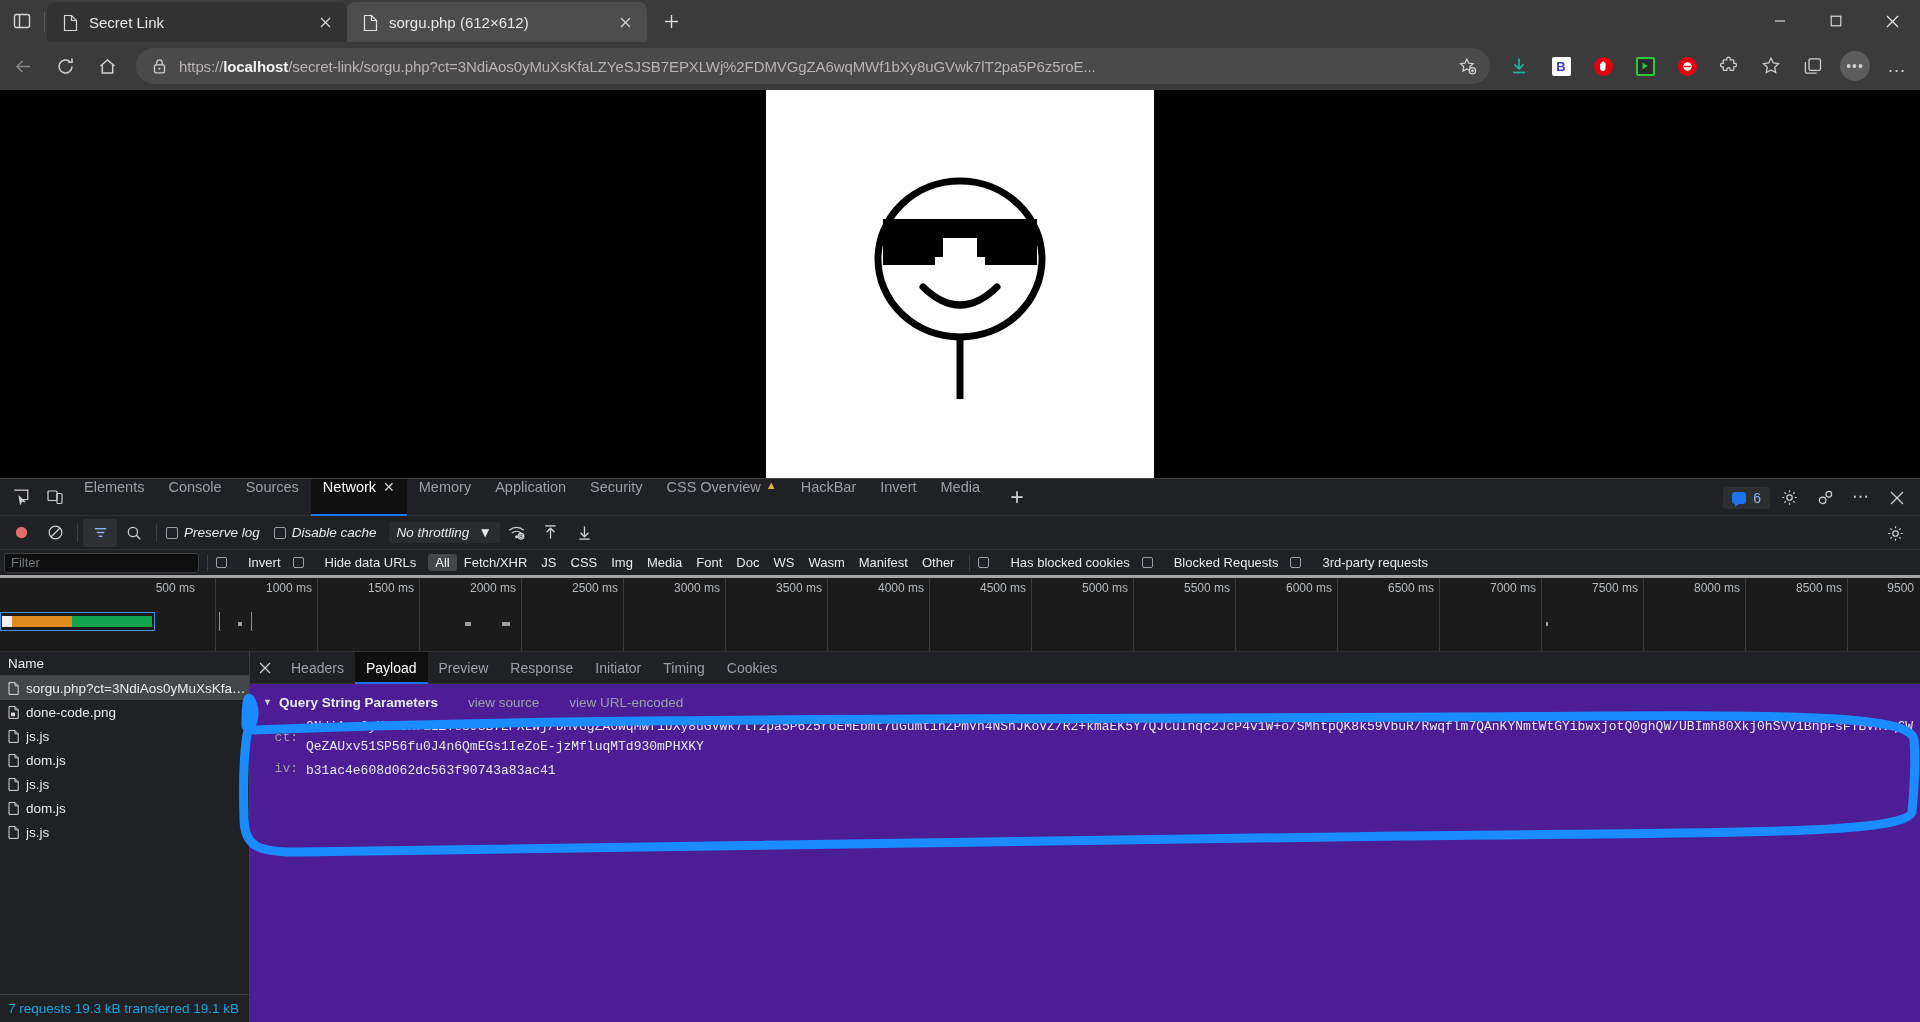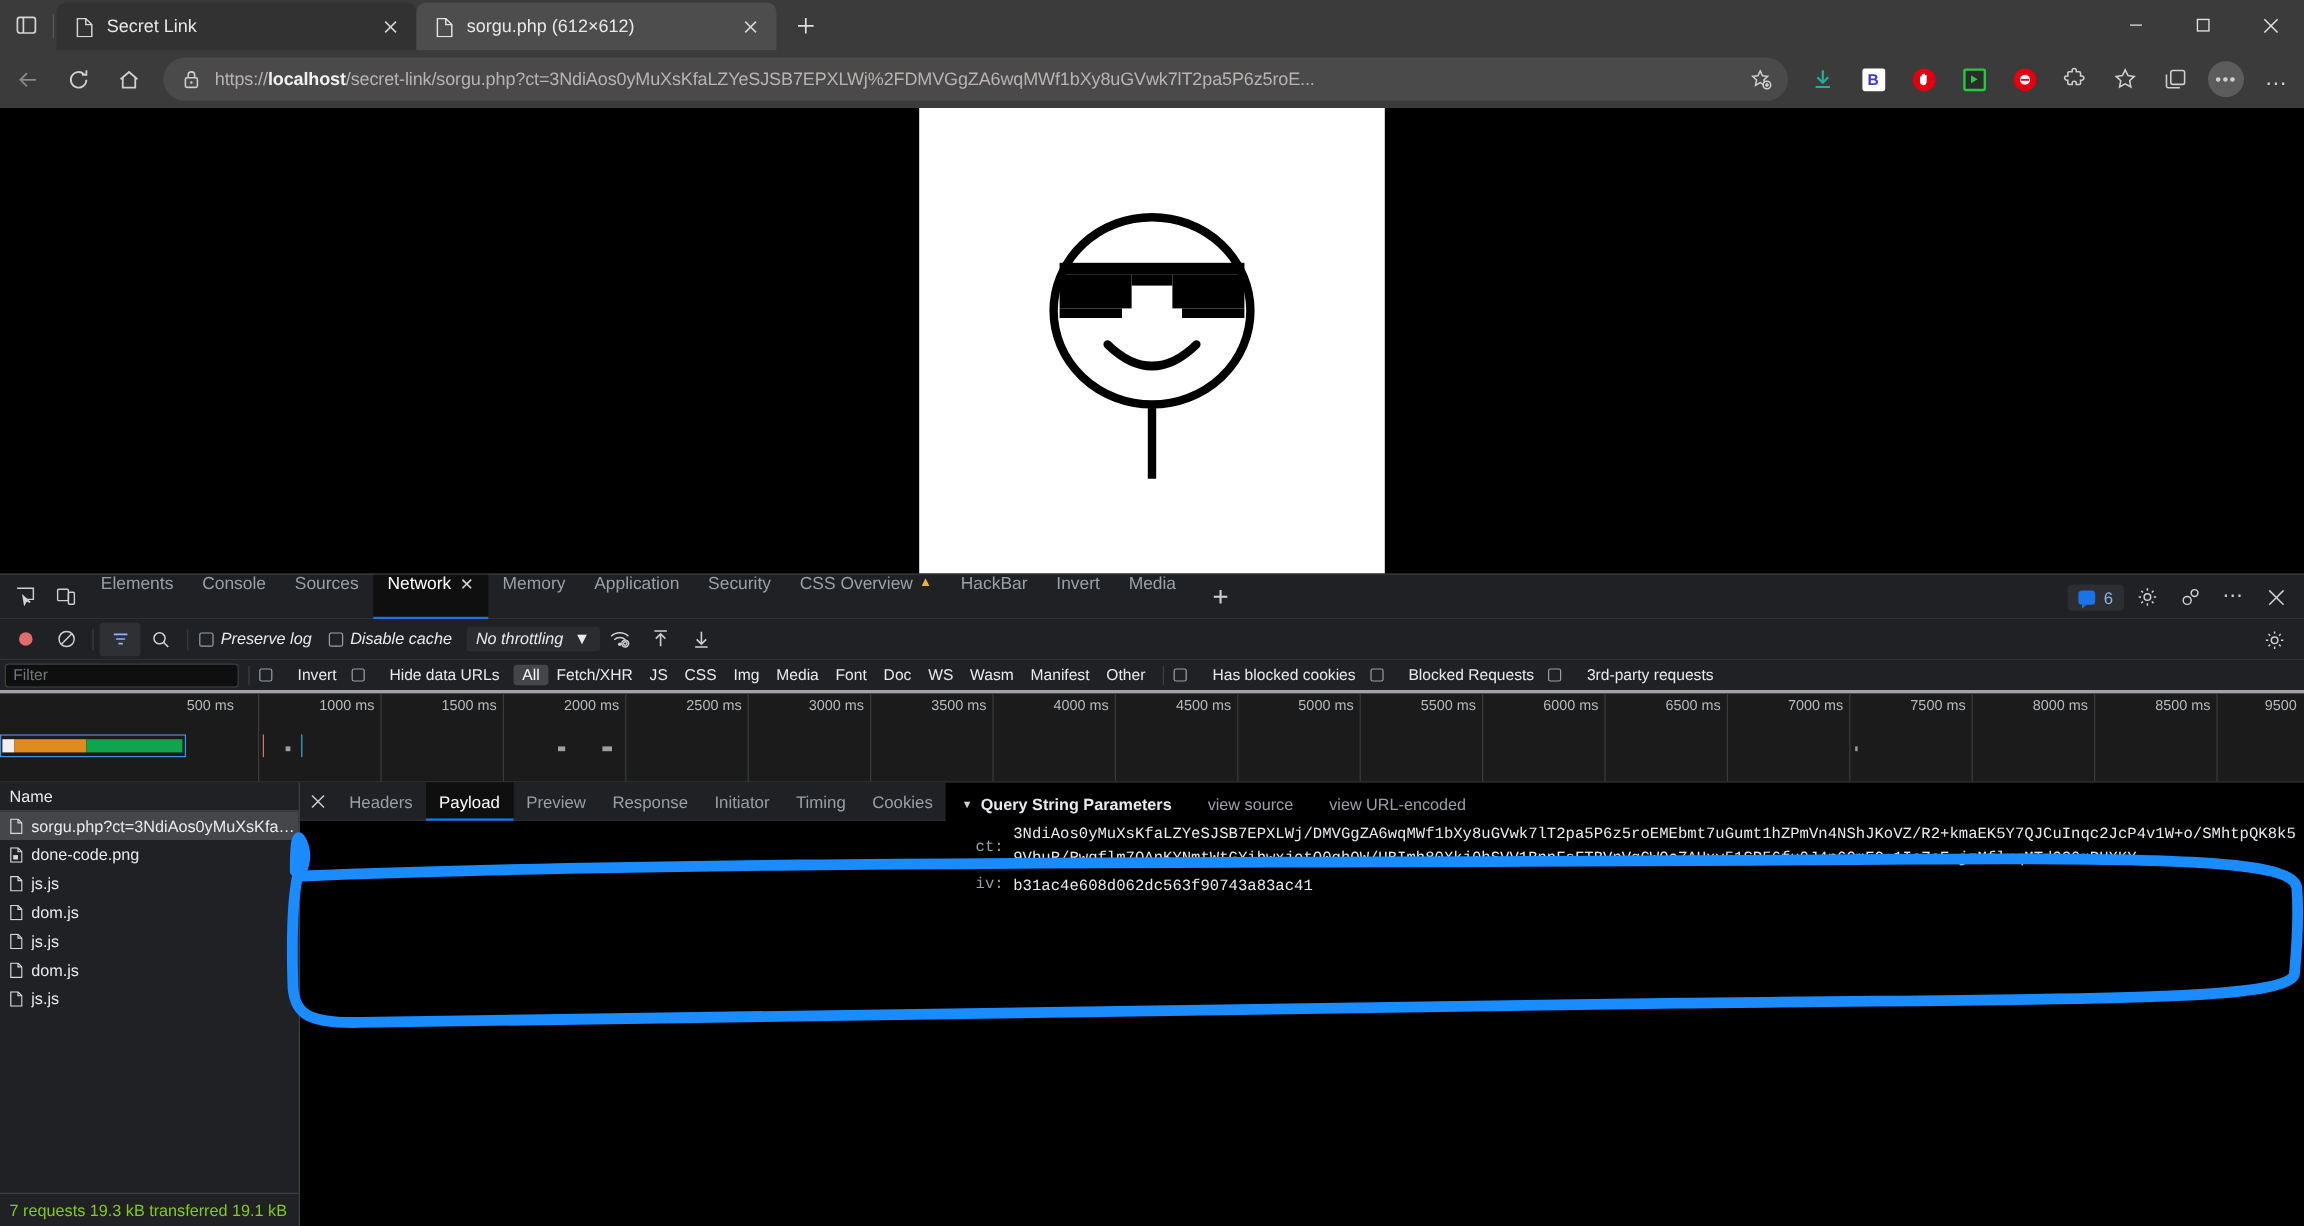--- a/index.html
+++ b/index.html
@@ -103,23 +103,23 @@
   .split { flex:1; display:flex; min-height:0; }
   .req-list { width:250px; flex:0 0 250px; background:#202124; border-right:1px solid #3c4043; display:flex; flex-direction:column; }
   .rl-head { height:24px; display:flex; align-items:center; padding-left:8px; border-bottom:1px solid #3c4043; flex:0 0 24px; }
   .rl-head span { color:#e8eaed; font-size:13.5px; font-weight:400; }
   .rl-body { flex:1; overflow:hidden; }
   .rl-row { height:24px; display:flex; align-items:center; padding-left:6px; cursor:pointer; }
   .rl-row.sel { background:#454649; }
   .rl-row .fic { width:14px; height:14px; flex:0 0 14px; margin-right:6px; display:flex; align-items:center; justify-content:center; }
   .rl-row .nm { color:#e8eaed; font-size:13.5px; white-space:nowrap; overflow:hidden; text-overflow:ellipsis; }
   .rl-status { height:28px; display:flex; align-items:center; padding-left:8px; border-top:1px solid #3c4043; flex:0 0 28px; }
-  .rl-status span { color:#84cc16; font-size:13.5px; }
-
-  .detail { flex:1; display:flex; flex-direction:row; background:#000000; min-width:0; }
+  .rl-status span { color:#0ea5e9; font-size:13.5px; }
+
+  .detail { flex:1; display:flex; flex-direction:column; background:#4c1d95; min-width:0; }
   .det-tabbar { height:32px; display:flex; align-items:center; border-bottom:1px solid #2f3032; flex:0 0 32px; background:#202124; }
   .det-close { width:30px; height:32px; display:flex; align-items:center; justify-content:center; cursor:pointer; }
   .det-tab { height:32px; display:flex; align-items:center; padding:0 11px; color:#9aa0a6; font-size:14px; cursor:pointer; position:relative; white-space:nowrap; }
   .det-tab.selected { color:#ffffff; background:#0f0f0f; }
   .det-tab.selected::after { content:""; position:absolute; left:0; right:0; bottom:0; height:2px; background:#1a73e8; }
 
   .payload { flex:1; overflow:hidden; padding-top:7px; position:relative; }
   .qsp-head { display:flex; align-items:center; padding-left:13px; gap:0; height:22px; }
   .tri { color:#cfd0d1; font-size:9px; margin-right:7px; cursor:pointer; }
   .qsp-title { color:#e8eaed; font-size:13.5px; font-weight:700; }

